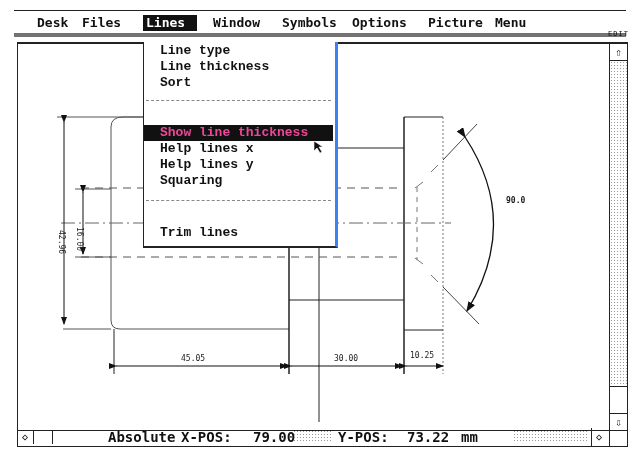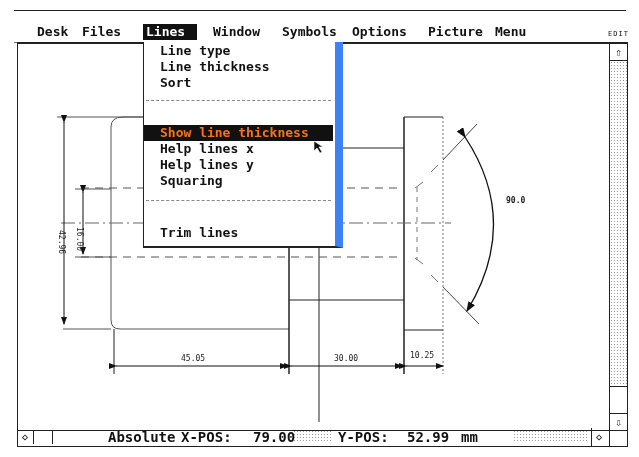--- a/index.html
+++ b/index.html
@@ -1,20 +1,20 @@
 <!DOCTYPE html>
 <html><head>
 <meta charset="utf-8">
 <style>
   html, body { margin:0; padding:0; background:#fff; }
   body { width:639px; height:457px; position:relative; overflow:hidden;
          font-family:"DejaVu Sans Mono","Liberation Mono",monospace; color:#111; }
   .topline { position:absolute; left:14px; top:10px; width:612px; height:1px; background:#222; }
-  .menubar { position:absolute; left:14px; top:22px; width:612px; height:20px;
-             border-bottom:1px solid #737373; }
+  .menubar { position:absolute; left:14px; top:13px; width:612px; height:20px;
+             border-bottom:4px solid #737373; }
   .menu-item { position:absolute; top:2px; font-size:13px; font-weight:bold; line-height:16px;
                padding:0 3px; letter-spacing:0px; cursor:default; }
   .menu-item.active { background:#111; color:#fff;text-align:center; }
   .edit-label { position:absolute; left:608px; top:30px; font-size:7px; font-weight:normal; letter-spacing:1px; }
   .window { position:absolute; left:17px; top:42px; width:609px; height:386px;
             border:1px solid #222; border-top:2px solid #222; }
   .canvas { position:absolute; left:0; top:0; width:591px; height:386px; overflow:hidden; }
   .vscroll { position:absolute; right:0; top:0; width:17px; height:386px;
              border-left:1px solid #222; background:#fff; }
   .vtrack { position:absolute; left:0; top:17px; width:17px; height:325px;
@@ -24,24 +24,24 @@
                display:flex; align-items:center; justify-content:center; }
   .arrow-up { top:0; border-bottom:1px solid #222; }
   .arrow-down { bottom:0; border-top:1px solid #222; }
   .statusbar { position:absolute; left:17px; top:428px; width:609px; height:18px;
                border:1px solid #222; border-top:none; }
   .st { position:absolute; top:2px; font-size:14px; font-weight:bold; line-height:14px; white-space:pre; }
   .hatch { position:absolute; top:2px; height:13px;
            background-image:radial-gradient(#9a9a9a 0.6px, transparent 0.7px);
            background-size:3px 3px; }
   .dropdown { position:absolute; left:143px; top:42px; width:191px; height:204px;
-              background:#fff; border:1px solid #222; border-top:none; border-right:8px solid #3b82f6; border-bottom:2px solid #222; }
+              background:#fff; border:1px solid #222; border-top:none; border-right:3px solid #3b82f6; border-bottom:2px solid #222;font-family:Liberation Mono, monospace; }
   .dd-item { position:absolute; left:0; width:189px; height:16px; font-size:13px; font-weight:bold;
              line-height:16px; padding-left:16px; box-sizing:border-box; cursor:default; }
-  .dd-item.sel { background:#111; color:#f97316; }
+  .dd-item.sel { background:#111; color:#ec4899; }
   .dd-sep { position:absolute; left:2px; width:185px; border-top:1px dashed #888; height:0; }
   .cursor { position:absolute; left:313px; top:140px; }
 </style>
 </head>
 <body>
 
 <div class="topline"></div>
 
 <div class="menubar">
   <span class="menu-item" style="left:20px">Desk</span>
@@ -125,21 +125,21 @@
 
 <div class="statusbar">
   <span class="st" style="left:4px;font-size:10px">◇</span>
   <span style="position:absolute;left:15px;top:2px;width:1px;height:14px;background:#222"></span>
   <span style="position:absolute;left:34px;top:2px;width:1px;height:14px;background:#222"></span>
   <span class="st" style="left:90px">Absolute</span>
   <span class="st" style="left:163px">X-POS:</span>
   <span class="st" style="left:235px">79.00</span>
   <span class="hatch" style="left:275px;width:38px"></span>
   <span class="st" style="left:320px">Y-POS:</span>
-  <span class="st" style="left:389px">52.99</span>
+  <span class="st" style="left:389px">73.22</span>
   <span class="st" style="left:443px">mm</span>
   <span class="hatch" style="left:495px;width:75px"></span>
   <span style="position:absolute;left:573px;top:0;width:1px;height:18px;background:#222"></span>
   <span class="st" style="left:578px;font-size:10px">◇</span>
   <span style="position:absolute;left:591px;top:0;width:1px;height:18px;background:#222"></span>
 </div>
 
 <div class="dropdown">
   <div class="dd-item" style="top:1px">Line type</div>
   <div class="dd-item" style="top:17px">Line thickness</div>

